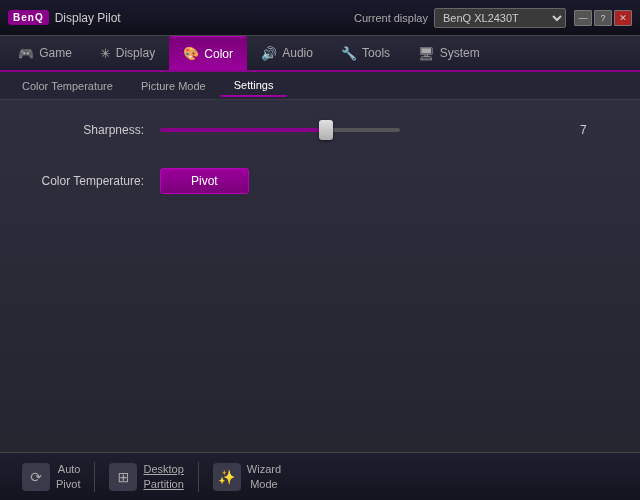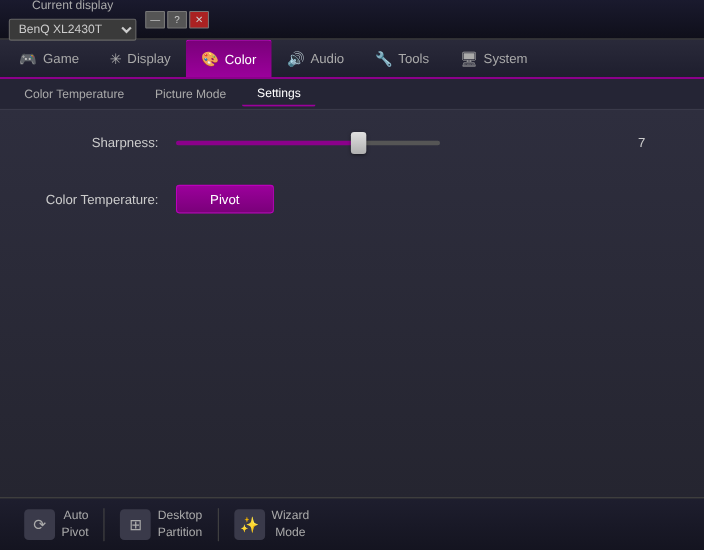--- a/index.html
+++ b/index.html
@@ -38,35 +38,34 @@
       letter-spacing: 1px;
     }
     .app-title {
       color: #ccc;
       font-size: 12px;
     }
     .current-display-area {
       display: flex;
       align-items: center;
       gap: 6px;
-      flex-direction: column;
     }
     .current-display-label {
       color: #aaa;
       font-size: 11px;
     }
     .display-select {
       background: #3a3a3a;
       border: 1px solid #666;
       color: #ccc;
       font-size: 11px;
       padding: 2px 4px;
       border-radius: 2px;
       cursor: pointer;
-      width: 116px;
+      width: 132px;
     }
     .win-controls {
       display: flex;
       gap: 2px;
       margin-left: 8px;
     }
     .win-btn {
       width: 18px;
       height: 16px;
       background: #555;
@@ -242,20 +241,24 @@
       height: 30px;
       width: 1px;
       background: #444;
       margin: 0 4px;
     }
   </style>
 </head>
 <body>
 
 <div id="titlebar">
+  <div class="logo-area">
+    <span class="benq-logo">BenQ</span>
+    <span class="app-title">Display Pilot</span>
+  </div>
   <div class="current-display-area">
     <span class="current-display-label">Current display</span>
     <select class="display-select">
       <option>BenQ XL2430T</option>
     </select>
   </div>
   <div class="win-controls">
     <button class="win-btn">—</button>
     <button class="win-btn">?</button>
     <button class="win-btn close">✕</button>
@@ -316,21 +319,21 @@
 </div>
 
 <div id="bottom-bar">
   <div class="bottom-item">
     <div class="bottom-icon">⟳</div>
     <span style="text-align:right; line-height:1.3;">Auto<br>Pivot</span>
   </div>
   <div class="separator"></div>
   <div class="bottom-item">
     <div class="bottom-icon">⊞</div>
-    <span style="text-align:left; line-height:1.3;">Desktop<br>Partition</span>
+    <span style="text-align:left; line-height:1.3;text-decoration:underline;">Desktop<br>Partition</span>
   </div>
   <div class="separator"></div>
   <div class="bottom-item">
     <div class="bottom-icon">✨</div>
     <span style="text-align:center; line-height:1.3;">Wizard<br>Mode</span>
   </div>
   <div class="bottom-spacer"></div>
 </div>
 
 </body></html>

